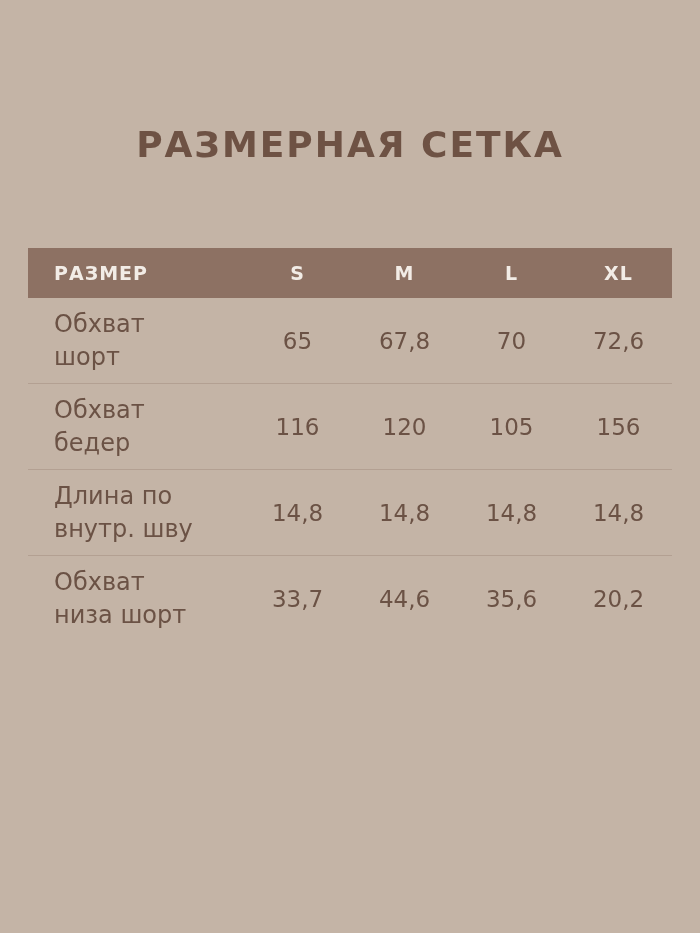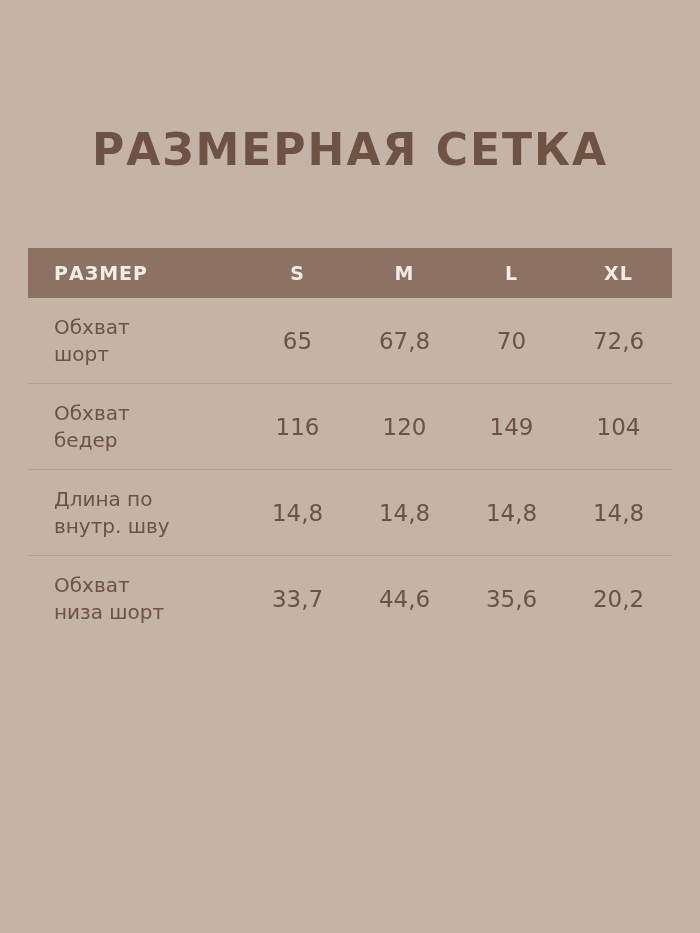--- a/index.html
+++ b/index.html
@@ -18,21 +18,21 @@
     width: 700px;
     height: 933px;
     box-sizing: border-box;
   }
   .title {
     position: absolute;
     top: 124px;
     left: 0;
     width: 700px;
     text-align: center;
-    font-size: 44px;
+    font-size: 36px;
     font-weight: bold;
     letter-spacing: 2px;
     color: #6e5244;
     font-family: "DejaVu Sans", sans-serif;
   }
   .table-wrap {
     position: absolute;
     top: 248px;
     left: 28px;
     width: 644px;
@@ -71,21 +71,21 @@
     font-size: 23px;
     font-family: "DejaVu Sans", sans-serif;
     border-bottom: 1px solid #b3a092;
   }
   table.size-table tbody tr:last-child td {
     border-bottom: none;
   }
   table.size-table tbody td.label-col {
     text-align: left;
     padding-left: 26px;
-    font-size: 20px;
+    font-size: 24px;
     line-height: 1.35;
     color: #6b5245;
   }
   .label-col .l1, .label-col .l2 { display: block; white-space: pre; }
 </style>
 </head>
 <body>
 
 <div class="page">
 
@@ -120,22 +120,22 @@
           <td>70</td>
           <td>72,6</td>
         </tr>
         <tr>
           <td class="label-col">
             <span class="l1">Обхват</span>
             <span class="l2">бедер</span>
           </td>
           <td>116</td>
           <td>120</td>
-          <td>149</td>
-          <td>104</td>
+          <td>105</td>
+          <td>156</td>
         </tr>
         <tr>
           <td class="label-col">
             <span class="l1">Длина по</span>
             <span class="l2">внутр. шву</span>
           </td>
           <td>14,8</td>
           <td>14,8</td>
           <td>14,8</td>
           <td>14,8</td>

